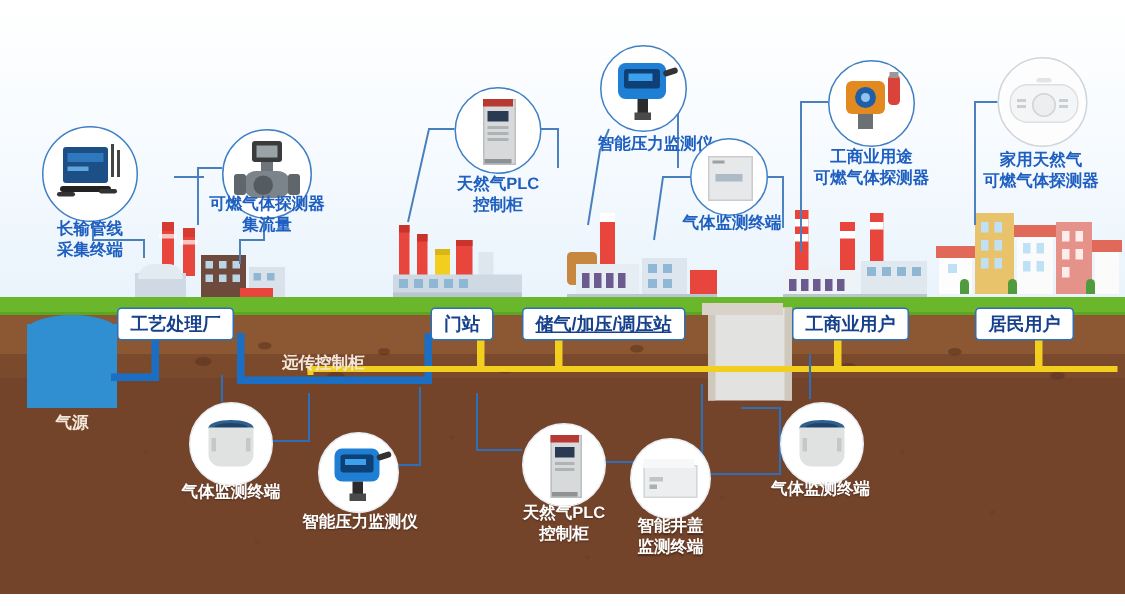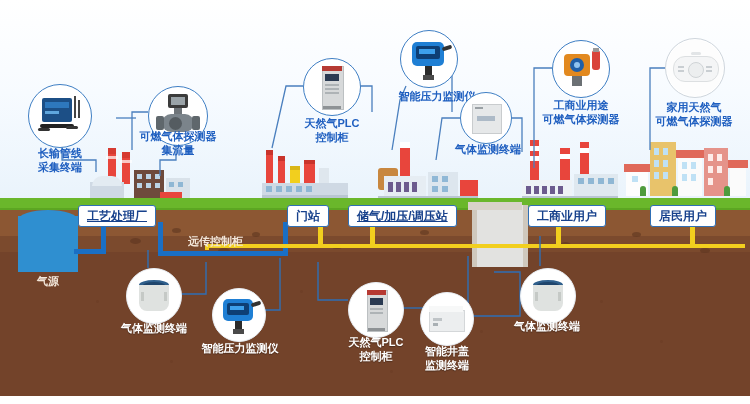--- a/index.html
+++ b/index.html
@@ -239,21 +239,21 @@
     <path d="M180 294 L206 294 L206 262" fill="none" stroke="#2f6fb5" stroke-width="1.4"></path>
     <path d="M264 310 L280 310 L280 258" fill="none" stroke="#2f6fb5" stroke-width="1.4"></path>
     <path d="M402 308 L434 308" fill="none" stroke="#2f6fb5" stroke-width="1.4"></path>
     <path d="M472 318 L468 318 L468 256" fill="none" stroke="#2f6fb5" stroke-width="1.4"></path>
     <path d="M494 272 L520 272 L520 316 L472 316" fill="none" stroke="#2f6fb5" stroke-width="1.4"></path>
     <path d="M348 300 L318 300 L318 262" fill="none" stroke="#2f6fb5" stroke-width="1.4"></path>
     <path d="M540 266 L540 236" fill="none" stroke="#2f6fb5" stroke-width="1.4"></path>
     <path d="M148 268 L148 250" fill="none" stroke="#2f6fb5" stroke-width="1.4"></path>
   </svg>
 
-  <div class="chip" style="left:78px;top:205px;text-decoration:underline;">工艺处理厂</div>
+  <div class="chip" style="left:78px;top:205px;">工艺处理厂</div>
   <div class="chip" style="left:287px;top:205px;">门站</div>
   <div class="chip" style="left:348px;top:205px;text-decoration:underline;">储气/加压/调压站</div>
   <div class="chip" style="left:528px;top:205px;">工商业用户</div>
   <div class="chip" style="left:650px;top:205px;">居民用户</div>
 
   <div style="position:absolute;left:188px;top:234px;color:#f3e7da;font-size:11px;font-weight:bold;">远传控制柜</div>
 
   <div class="bubble" style="left:28px;top:84px;width:62px;height:62px;">
     <div style="position:relative;width:56px;height:56px;">
       <div style="position:absolute;left:10px;top:10px;width:30px;height:24px;background:#1c4f86;border-radius:2px;"></div>

